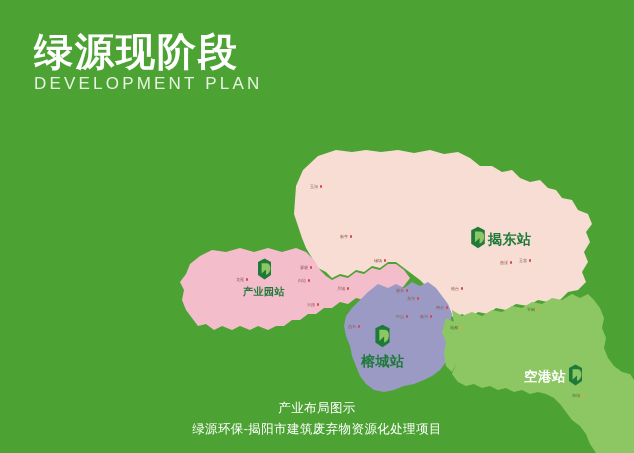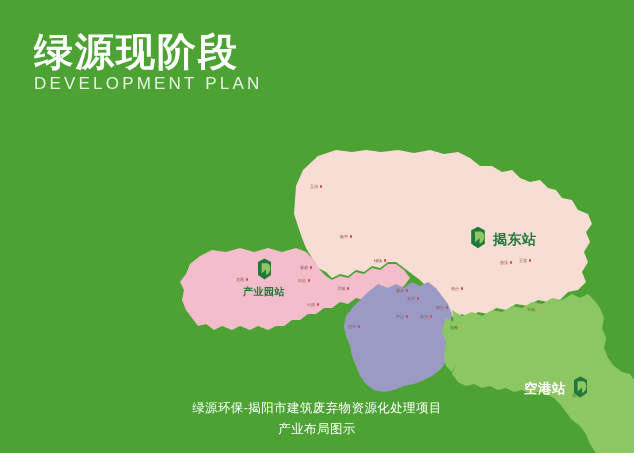--- a/index.html
+++ b/index.html
@@ -29,34 +29,34 @@
     position:absolute;left:0;right:0;top:398px;z-index:6;
     text-align:center;color:#ffffff;
   }
   .caption-line{font-size:12.5px;line-height:21px;letter-spacing:.4px;}
 
   
   #map-wrap{position:absolute;left:0;top:0;width:634px;height:453px;z-index:2;}
   svg.map{display:block;width:634px;height:453px;}
 
   
-  .station{position:absolute;z-index:4;display:flex;align-items:center;gap:5px;white-space:nowrap;}
+  .station{position:absolute;z-index:4;display:flex;align-items:center;white-space:nowrap;}
   .station .logo{flex:0 0 auto;display:block;}
   .station .st-label{font-weight:bold;letter-spacing:.5px;}
 
   .st-industrial{left:243px;top:258px;flex-direction:column;gap:1px;align-items:center;}
   .st-industrial .st-label{color:#1f7a3a;font-size:10px;}
 
   .st-jiedong{left:468px;top:226px;}
   .st-jiedong .st-label{color:#1f7a3a;font-size:14px;}
 
   .st-rongcheng{left:361px;top:324px;flex-direction:column;gap:1px;align-items:center;}
   .st-rongcheng .st-label{color:#1f7a3a;font-size:14px;}
 
-  .st-airport{left:524px;top:376px;text-align:center;}
+  .st-airport{left:524px;top:364px;text-align:center;}
   .st-airport .st-label{color:#ffffff;font-size:13.5px;}
 
   
   .city{position:absolute;z-index:3;display:flex;align-items:center;gap:1.5px;white-space:nowrap;}
   .city .cname{font-size:4.1px;color:#8a5a52;line-height:5px;}
   .city .cdot{width:2.4px;height:2.4px;border-radius:50%;background:#d9474f;display:block;}
   .city.on-green .cname{color:#4d6b33;}
   .city.on-green .cdot{background:#e8a33c;}
 </style>
 </head>
@@ -126,20 +126,29 @@
   <div class="station st-jiedong">
     <span class="logo">
       <svg width="20" height="23" viewBox="0 0 19 22">
         <path d="M3 4 L9.5 0.6 L16 4 L16 17 L9.5 21.4 L3 17 Z" fill="#1f7a3a"></path>
         <path d="M6.6 5.2 L11.6 5.2 C14 5.2 15.4 7.2 15.4 10.2 C15.4 13.6 13.6 16 11 16.9 L11 11.4 L6.6 15.6 Z" fill="#8cc763"></path>
       </svg>
     </span>
     <span class="st-label">揭东站</span>
   </div>
 
+  <div class="station st-rongcheng">
+    <span class="logo">
+      <svg width="21" height="24" viewBox="0 0 19 22">
+        <path d="M3 4 L9.5 0.6 L16 4 L16 17 L9.5 21.4 L3 17 Z" fill="#1f7a3a"></path>
+        <path d="M6.6 5.2 L11.6 5.2 C14 5.2 15.4 7.2 15.4 10.2 C15.4 13.6 13.6 16 11 16.9 L11 11.4 L6.6 15.6 Z" fill="#8cc763"></path>
+      </svg>
+    </span>
+    <span class="st-label">榕城站</span>
+  </div>
 
   <div class="station st-airport">
     <span class="st-label">空港站</span>
     <span class="logo">
       <svg width="19" height="22" viewBox="0 0 19 22">
         <path d="M3 4 L9.5 0.6 L16 4 L16 17 L9.5 21.4 L3 17 Z" fill="#1f7a3a"></path>
         <path d="M6.6 5.2 L11.6 5.2 C14 5.2 15.4 7.2 15.4 10.2 C15.4 13.6 13.6 16 11 16.9 L11 11.4 L6.6 15.6 Z" fill="#8cc763"></path>
       </svg>
     </span>
   </div>
@@ -221,17 +230,17 @@
         <span class="cname">登岗</span>
         <span class="cdot"></span>
       </div>
       <div class="city on-green" style="left: 572px; top: 393px;">
         <span class="cname">渔湖</span>
         <span class="cdot"></span>
       </div>
     </div>
 
   <div class="caption">
+    <div class="caption-line">产业布局图示</div>
     <div class="caption-line">绿源环保-揭阳市建筑废弃物资源化处理项目</div>
-    <div class="caption-line">产业布局图示</div>
   </div>
 
 </div>
 
 </body></html>

